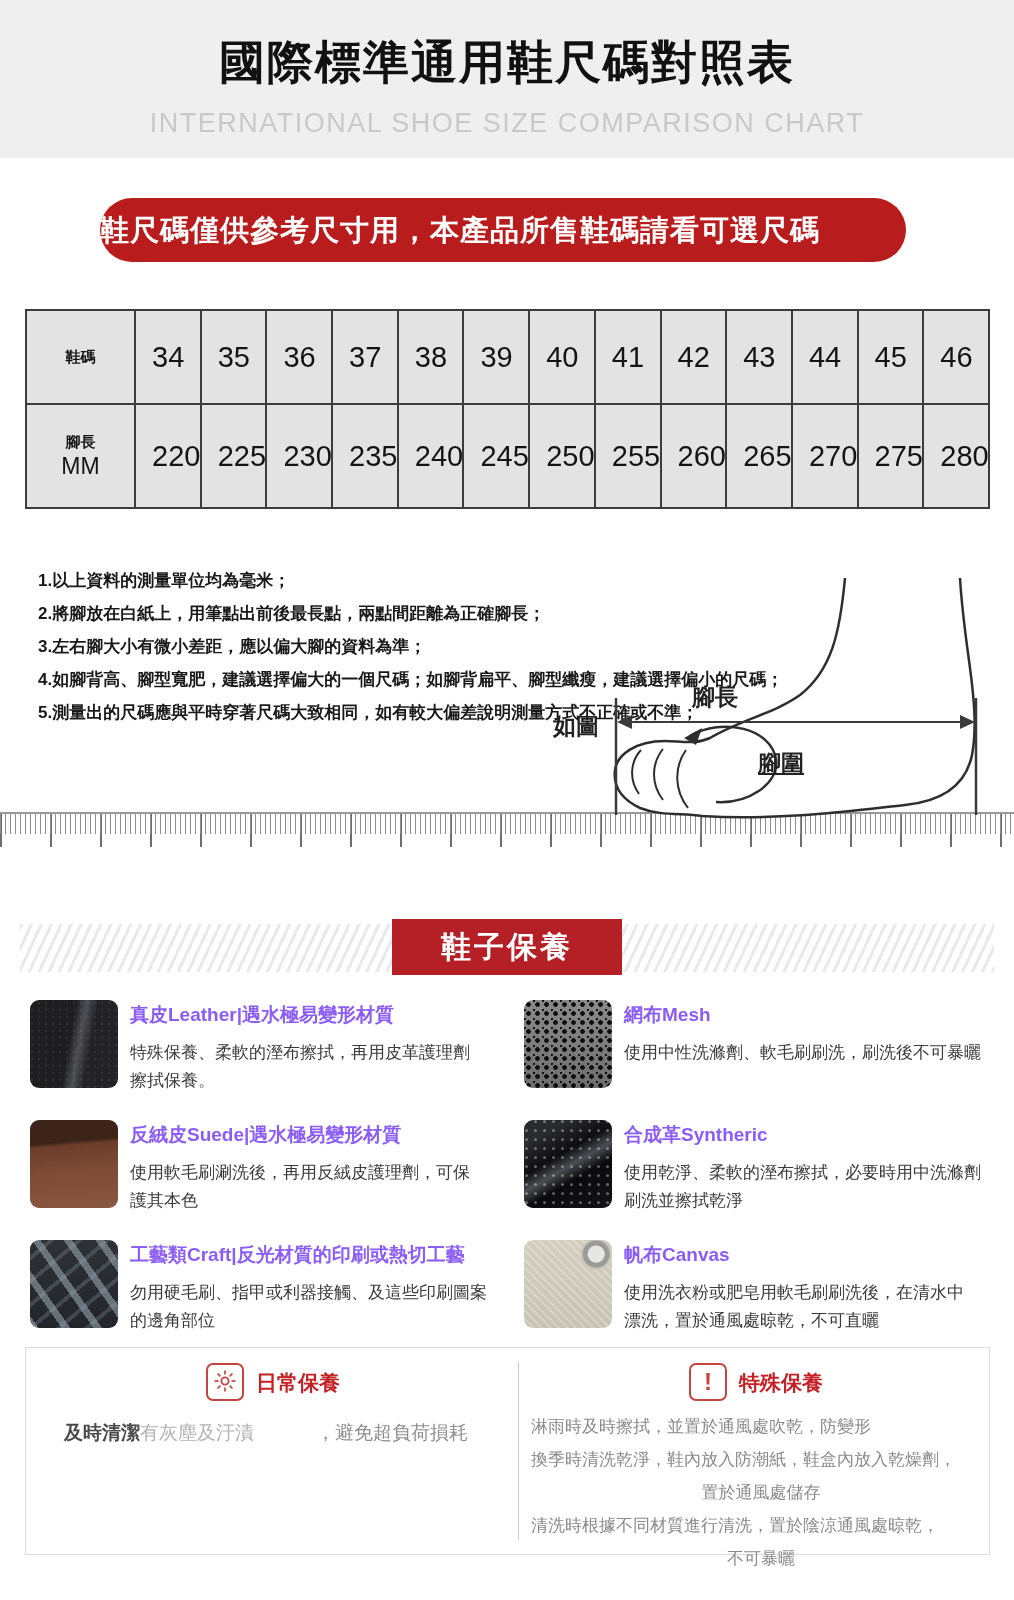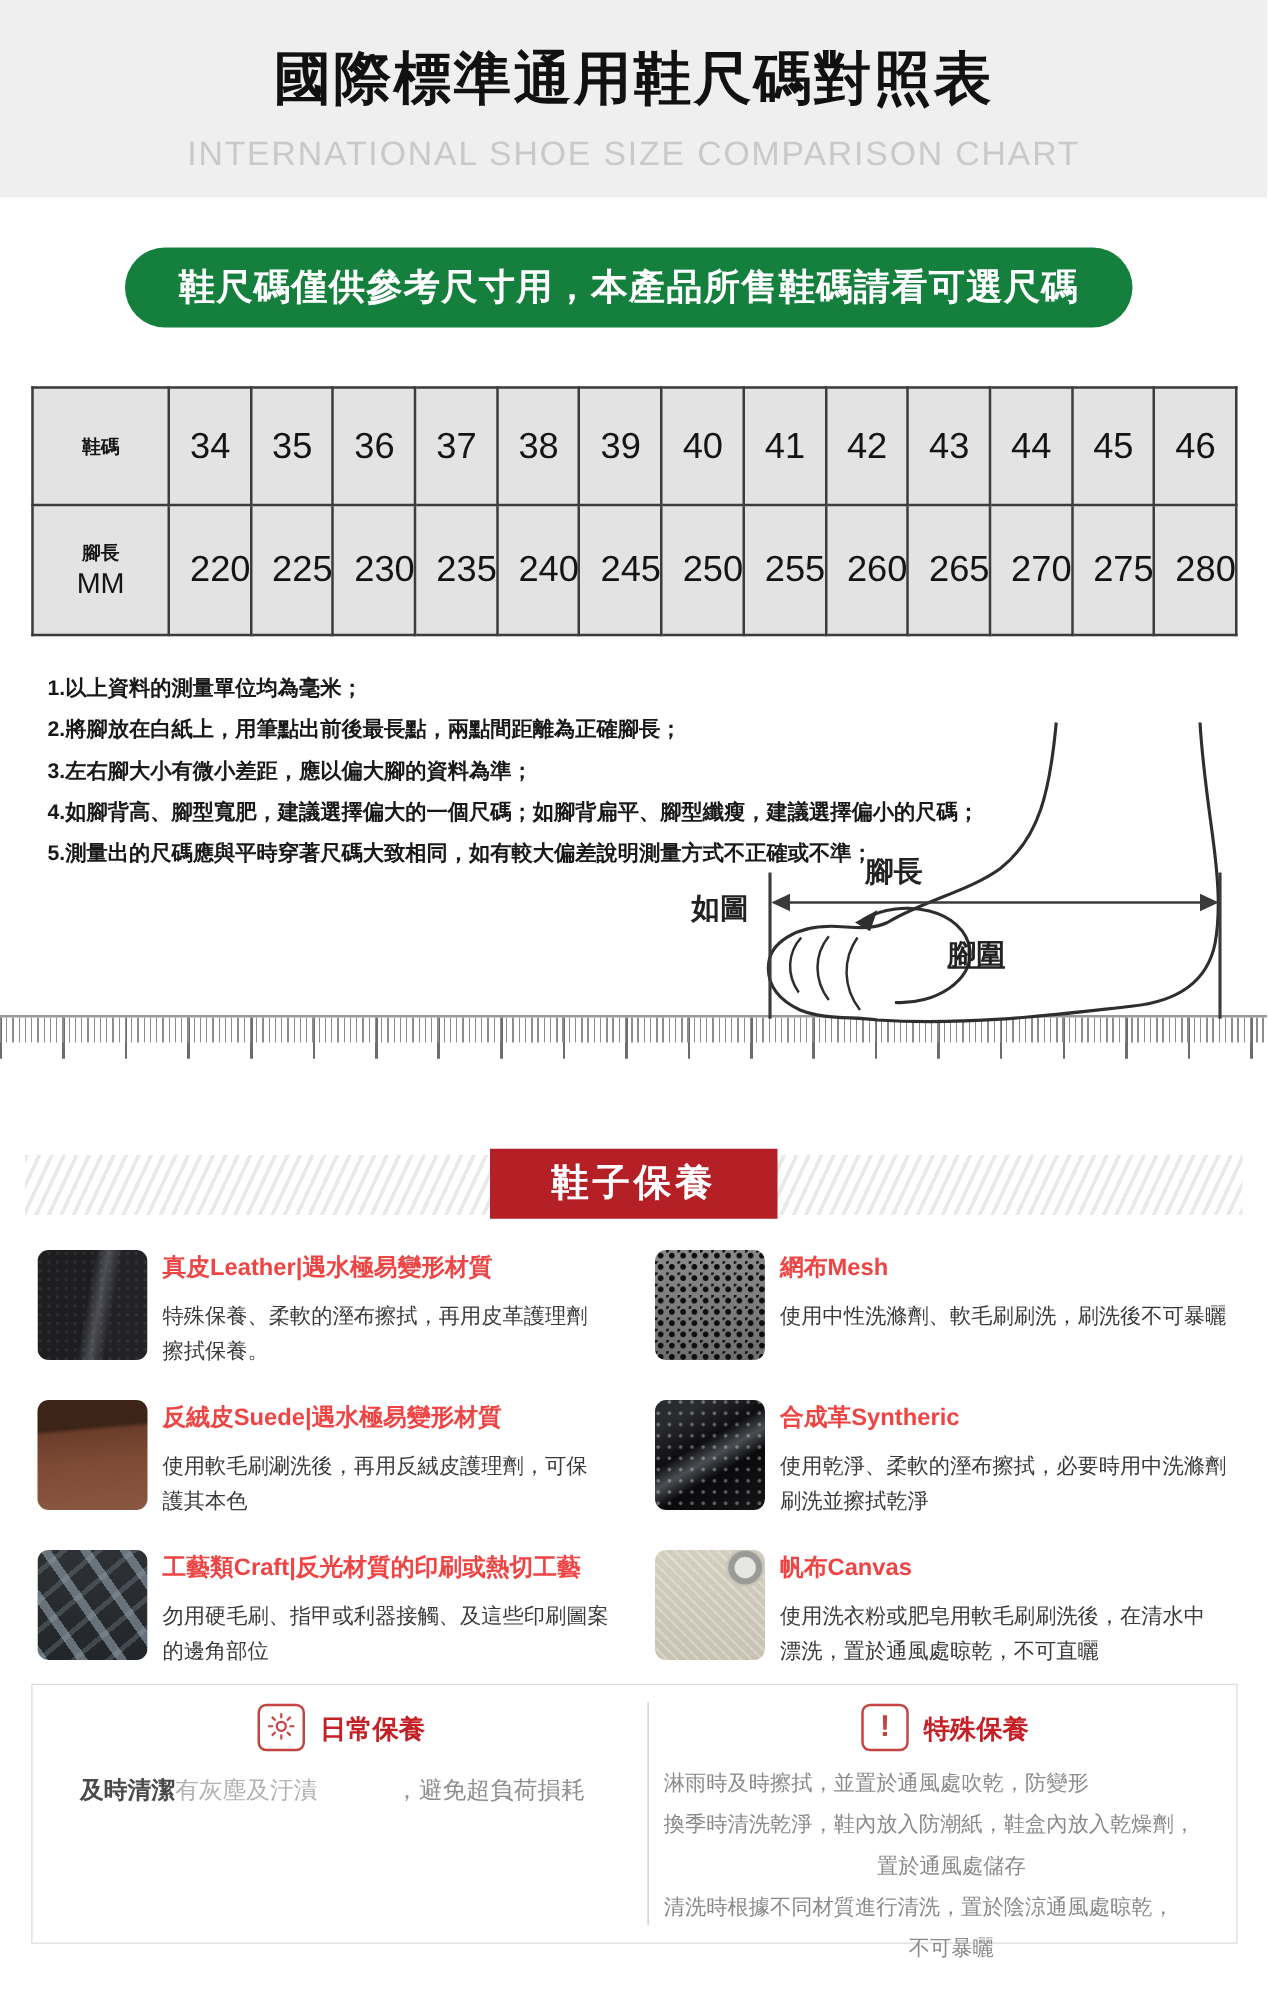--- a/index.html
+++ b/index.html
@@ -6,33 +6,33 @@
   #page{position:relative;width:1014px;height:1600px;overflow:hidden;background:#fff;
         font-family:"Liberation Sans","DejaVu Sans",sans-serif;color:#111;}
   
   .header-band{position:absolute;left:0;top:0;width:1014px;height:158px;background:#efefef;}
   .page-title{position:absolute;left:0;top:32px;width:1014px;text-align:center;
               font-size:46px;font-weight:800;letter-spacing:2px;color:#111;}
   .page-subtitle{position:absolute;left:0;top:108px;width:1014px;text-align:center;
               font-size:27px;font-weight:400;letter-spacing:1.5px;color:#c9c9c9;}
   
   .banner{position:absolute;left:100px;top:198px;width:806px;height:64px;border-radius:34px;
-          background:#15803d;color:#fff;font-size:29px;font-weight:700;text-align:center;
+          background:#b91c1c;color:#fff;font-size:29px;font-weight:700;
           line-height:64px;letter-spacing:1px;}
   
   .size-table{position:absolute;left:25px;top:309px;width:965px;border-collapse:collapse;
               table-layout:fixed;background:#e3e3e3;}
   .size-table td{border:2px solid #3c3c3c;text-align:center;vertical-align:middle;
                  font-size:29px;color:#141414;padding:16px;}
   .size-table tr.r1 td{height:60px;}
   .size-table tr.r2 td{height:70px;}
   .size-table td.lab{font-size:15px;font-weight:700;}
   .size-table td.lab .big{display:block;font-size:23px;font-weight:400;margin-top:1px;}
   
-  .notes{position:absolute;left:38px;top:534px;}
+  .notes{position:absolute;left:38px;top:564px;}
   .note-line{font-size:17px;font-weight:700;color:#191919;line-height:33px;white-space:nowrap;}
   
   .diagram-svg{position:absolute;left:0;top:570px;pointer-events:none;}
   .diag-label{position:absolute;font-size:23px;font-weight:700;color:#222;}
   .lbl-len{left:692px;top:682px;}
   .lbl-fig{left:553px;top:711px;}
   .lbl-girth{left:758px;top:748px;text-decoration:underline;}
   .ruler{position:absolute;left:0;top:812px;width:1014px;height:36px;border-top:2px solid #9a9a9a;
          background-image:
            repeating-linear-gradient(to right,#8d8d8d 0 1px,transparent 1px 5px),
@@ -63,21 +63,21 @@
       background-size:9px 9px,100% 100%;}
   .thumb-craft{background:
       repeating-linear-gradient(55deg, rgba(158,172,184,.55) 0 7px, transparent 7px 26px),
       repeating-linear-gradient(-40deg, rgba(120,132,142,.35) 0 4px, transparent 4px 18px),
       linear-gradient(#2e3236,#22262a);}
   .thumb-canvas{background:
       radial-gradient(circle at 82% 16%, #e6e6e4 0 8px, #9a9a96 9px 13px, #c9c5b8 14px 15px, transparent 16px),
       repeating-linear-gradient(45deg, rgba(255,255,255,.25) 0 2px, transparent 2px 6px),
       linear-gradient(#d4cebf,#c8c2b2);}
   .care-text{position:absolute;left:100px;top:0;}
-  .care-item-title{font-size:19px;font-weight:700;color:#ef4444;line-height:24px;margin-top:3px;}
+  .care-item-title{font-size:19px;font-weight:700;color:#8b5cf6;line-height:24px;margin-top:3px;}
   .care-item-body{font-size:17px;color:#3a3a3a;line-height:28px;margin-top:12px;white-space:pre-line;}
   
   .footer-box{position:absolute;left:25px;top:1347px;width:963px;height:206px;
         border:1px solid #dcdcdc;background:#fff;}
   .footer-divider{position:absolute;left:492px;top:14px;width:1px;height:178px;background:#c9c9c9;}
   .care-head-icon{position:absolute;width:34px;height:34px;border:2px solid #c4453f;border-radius:7px;
         color:#c4453f;text-align:center;font-weight:700;font-size:24px;line-height:34px;}
   .icon-daily{left:180px;top:15px;}
   .icon-special{left:663px;top:15px;}
   .care-head-label{position:absolute;font-size:21px;font-weight:700;color:#c42126;top:21px;}

